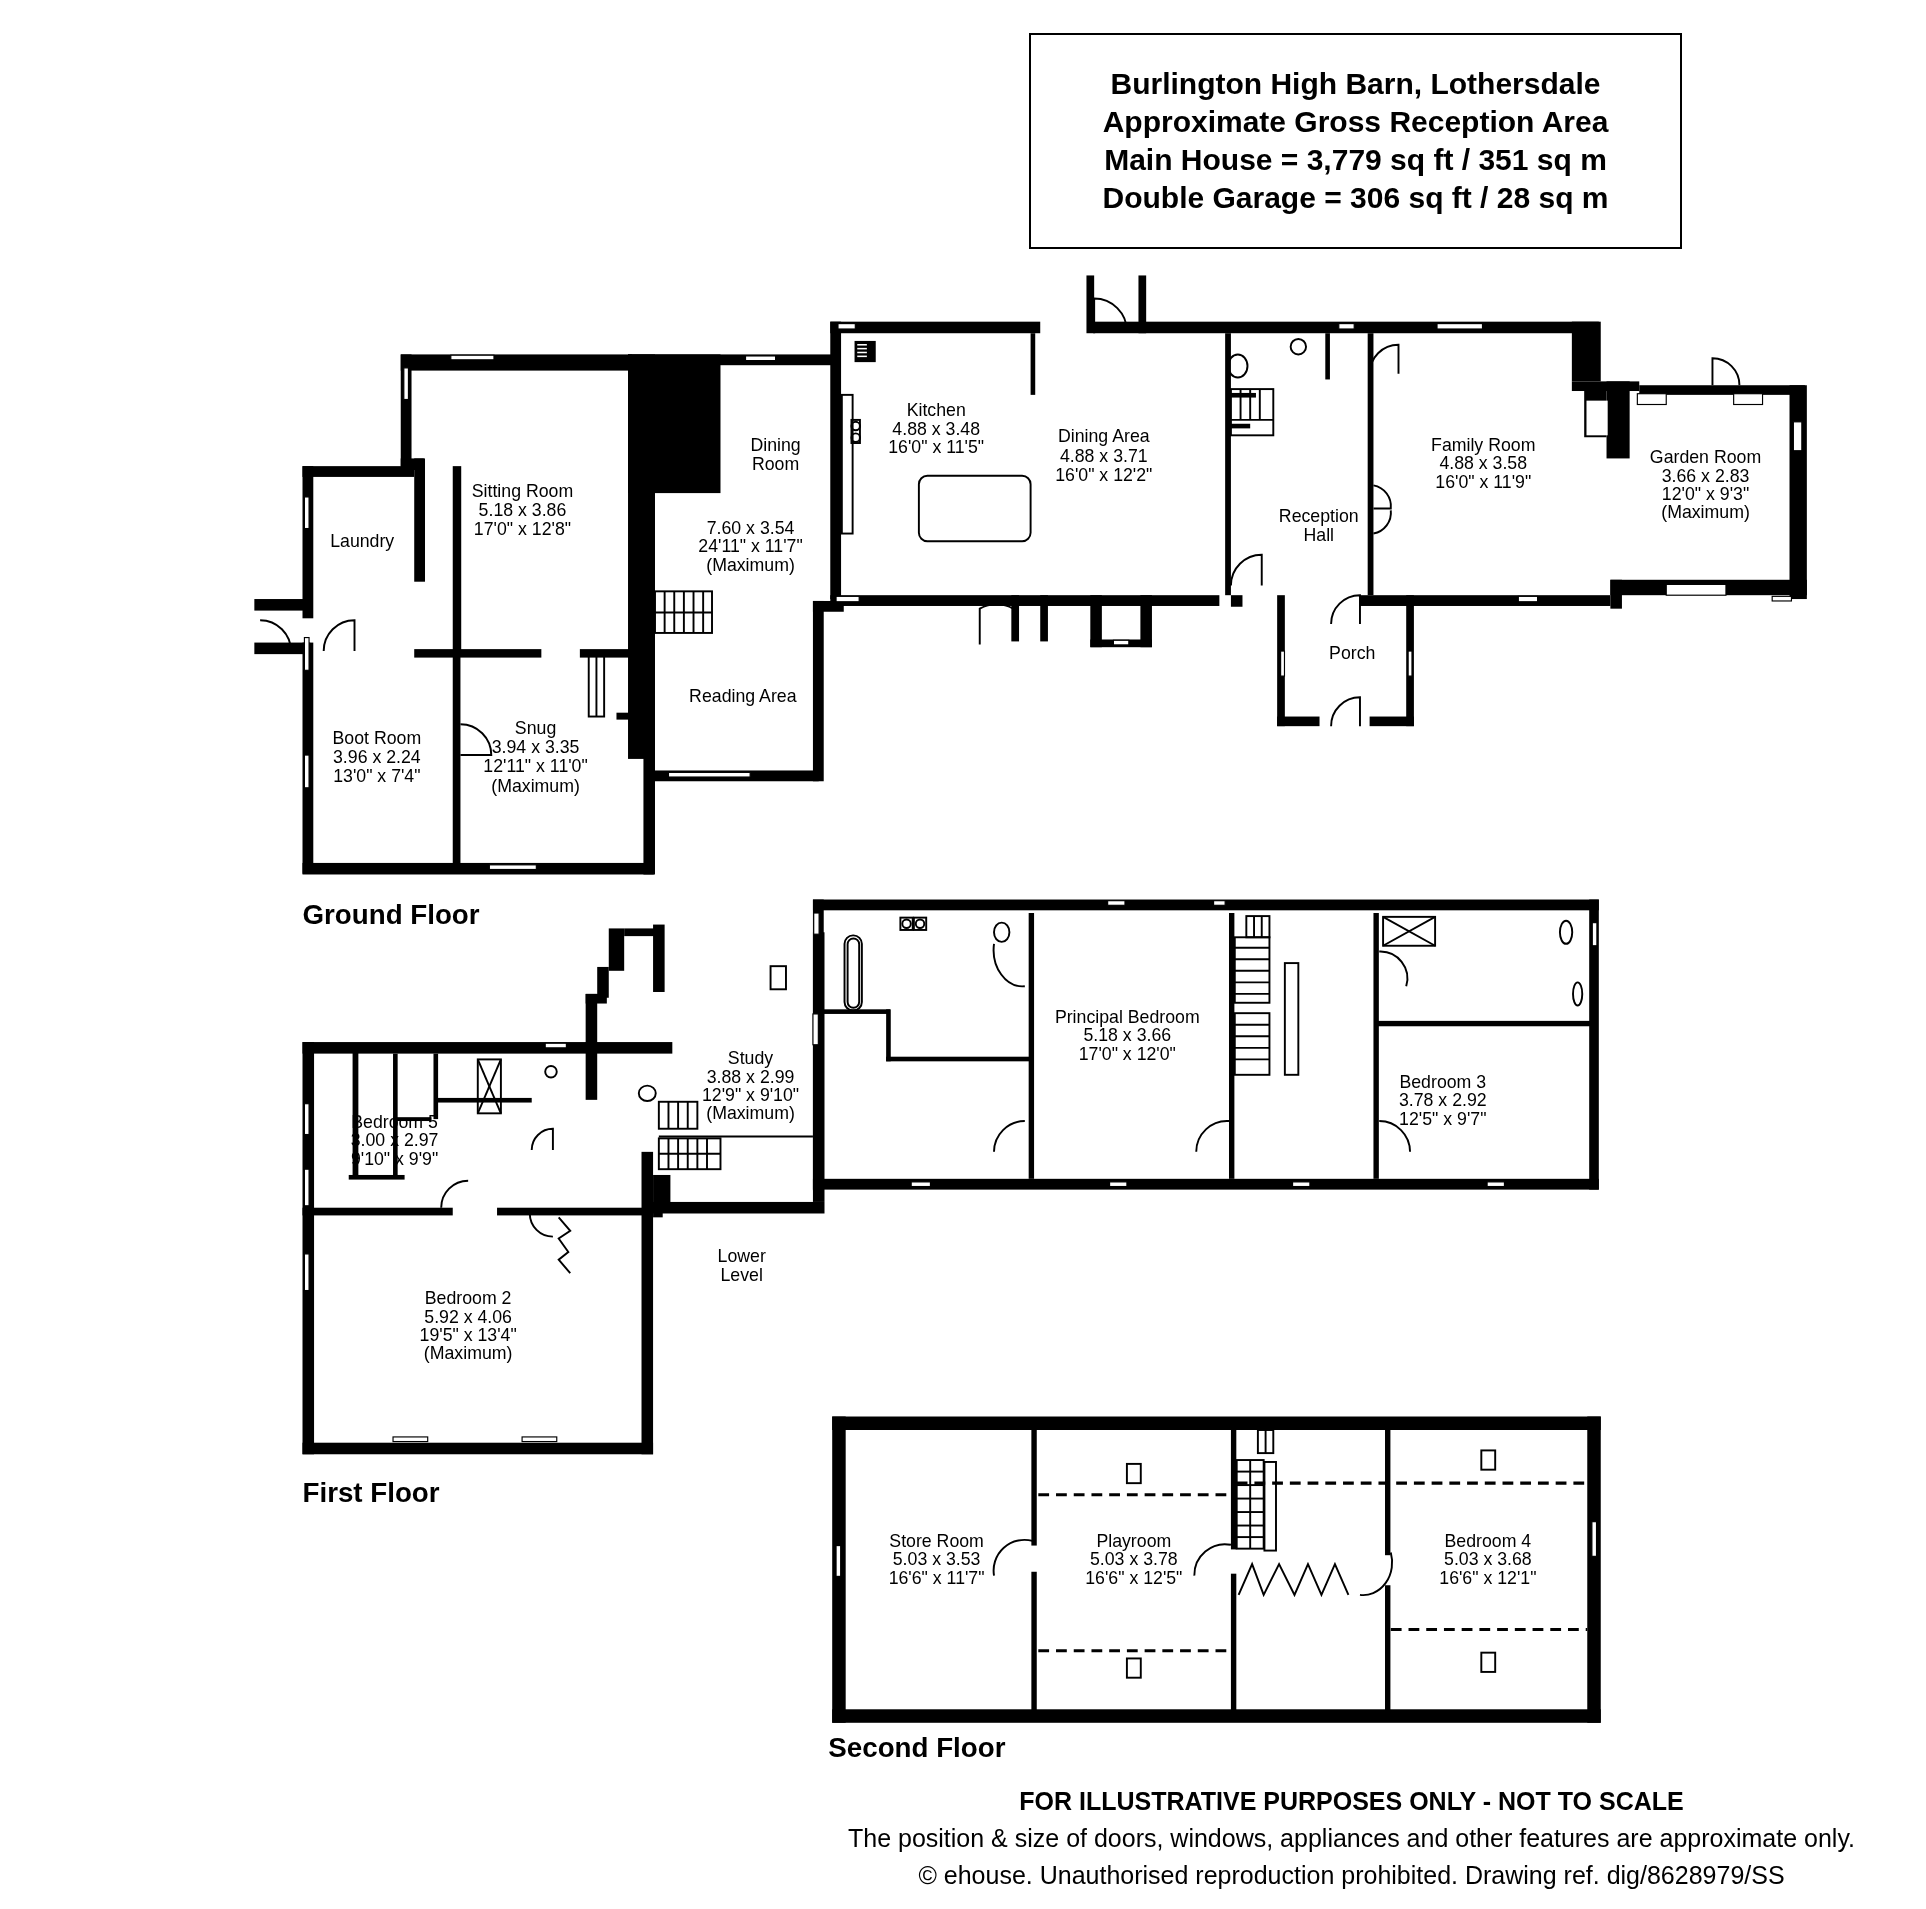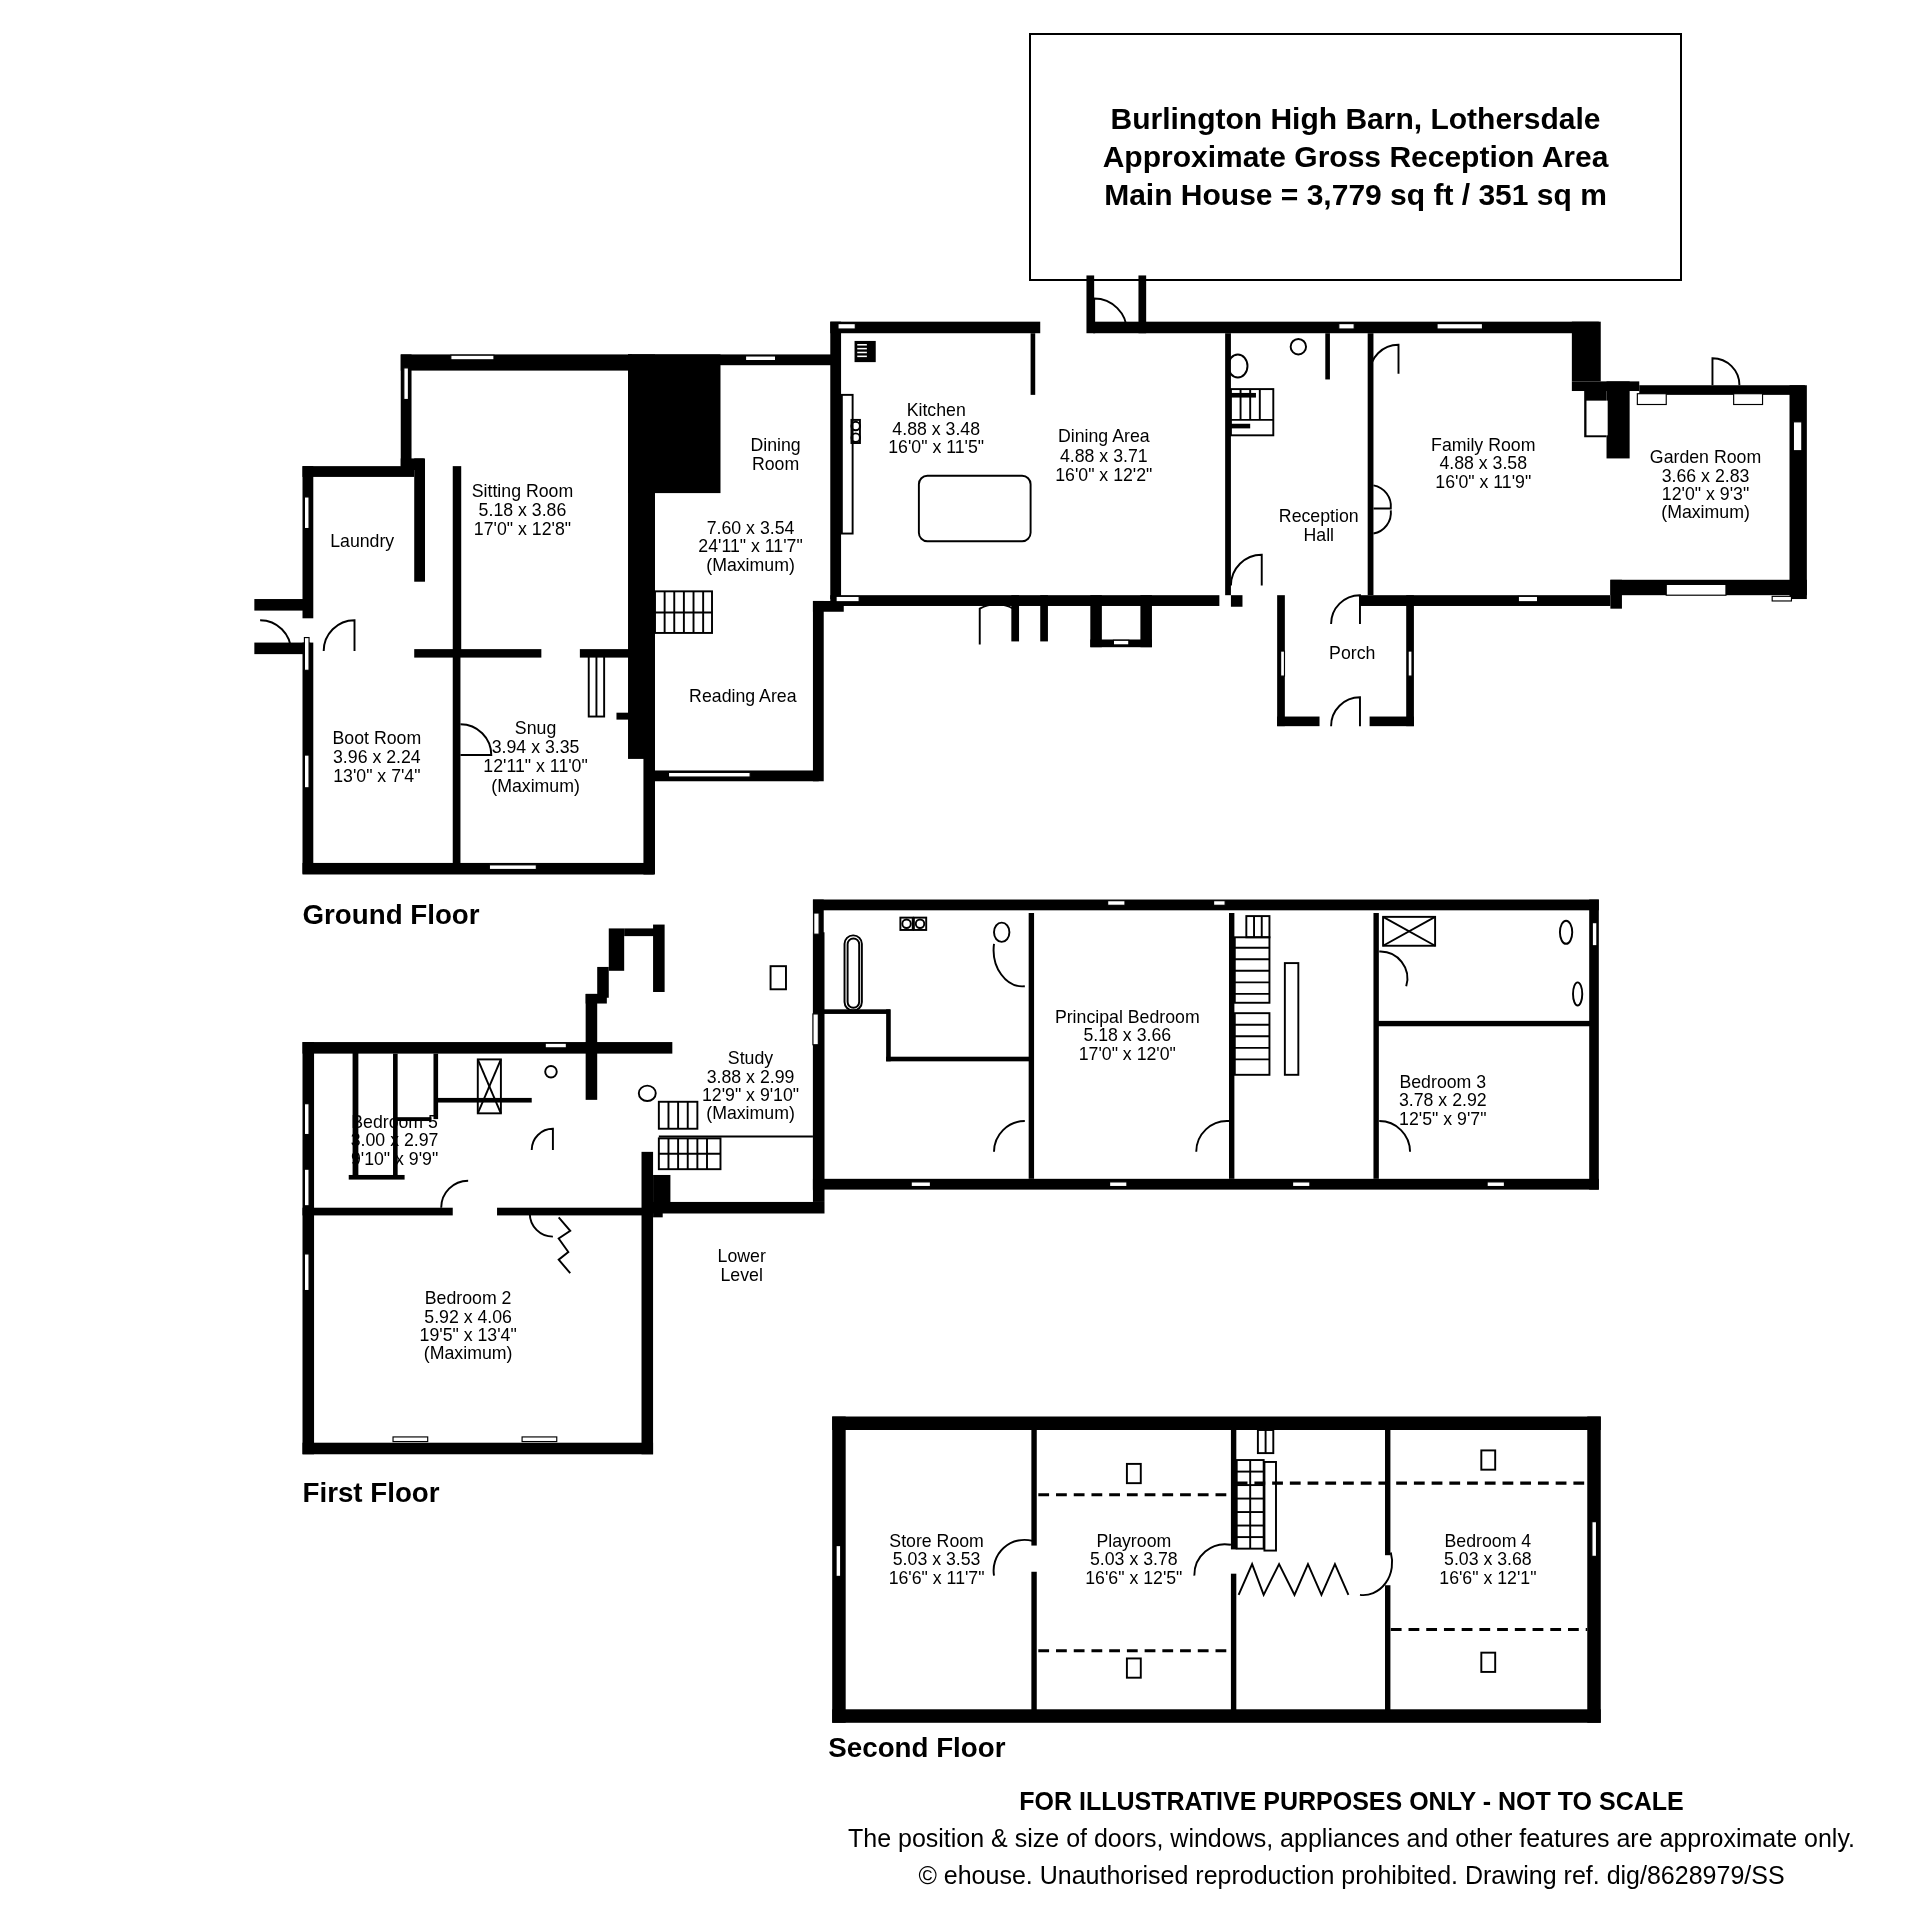--- a/index.html
+++ b/index.html
@@ -6,37 +6,38 @@
   body { width: 2703px; height: 1910px; position: relative; overflow: hidden;
          font-family: "Liberation Sans", sans-serif; color: #000; }
   svg { position: absolute; left: 0; top: 0; }
   .wall { fill: #000; }
   .win { fill: #fff; stroke: #000; stroke-width: 3; }
   .line { fill: none; stroke: #000; stroke-width: 8; }
   .thin { fill: none; stroke: #000; stroke-width: 5; }
   .dash { fill: none; stroke: #000; stroke-width: 8; stroke-dasharray: 28 18; }
   .rm { font-family: "Liberation Sans", sans-serif; font-size: 46px; text-anchor: middle; fill: #000; }
   .floor-label { font-family: "Liberation Sans", sans-serif; font-weight: bold; font-size: 72px; fill: #000; }
-  .title-box { position: absolute; left: 1029px; top: 33px; width: 653px; height: 248px;
+  .title-box { position: absolute; left: 1029px; top: 33px; width: 653px; height: 216px;
                border: 2.7px solid #000; box-sizing: border-box; display: flex; flex-direction: column;
                justify-content: center; align-items: center; }
   .title-line { font-weight: bold; font-size: 30px; line-height: 38px; text-align: center; }
   .footer { position: absolute; left: 0; width: 2703px; text-align: center; }
   .footer .f1 { position: absolute; top: 1787px; width: 100%; font-weight: bold; font-size: 25px; }
   .footer .f2 { position: absolute; top: 1824px; width: 100%; font-size: 25px; }
   .footer .f3 { position: absolute; top: 1861px; width: 100%; font-size: 25px; }
   .compass-letter { font-family: "Liberation Sans", sans-serif; font-size: 66px; fill: #000; }
 </style>
 </head>
 <body>
 
 <div class="title-box">
   <div class="title-line">Burlington High Barn, Lothersdale</div>
   <div class="title-line">Approximate Gross Reception Area</div>
   <div class="title-line">Main House = 3,779 sq ft / 351 sq m</div>
+  <div class="title-line">Double Garage = 306 sq ft / 28 sq m</div>
 </div>
 
 <svg width="2703" height="1910" viewBox="0 0 7016 4958">
 
   <g>
     <circle cx="5513" cy="367" r="95" fill="#fff" stroke="#000" stroke-width="12"></circle>
     <polygon points="5345,218 5428,300 5395,318" class="line" stroke-width="11"></polygon>
     <polygon points="5345,218 5433,270 5395,315" fill="none" stroke="#000" stroke-width="11"></polygon>
     <polygon points="5605,222 5555,272 5558,310" fill="none" stroke="#000" stroke-width="11"></polygon>
     <polygon points="5605,222 5590,275 5558,310" fill="none" stroke="#000" stroke-width="11"></polygon>

